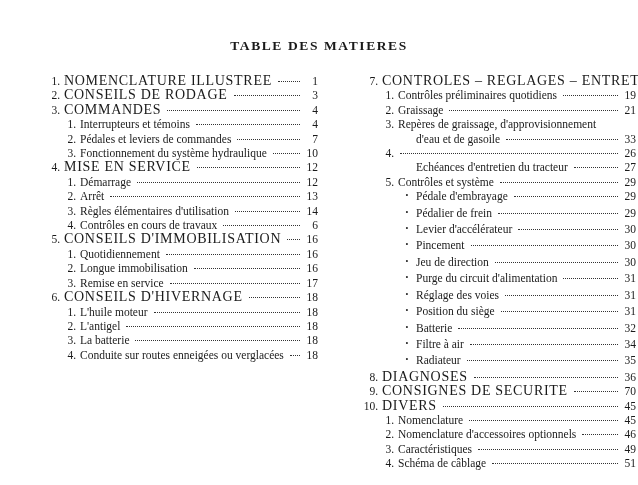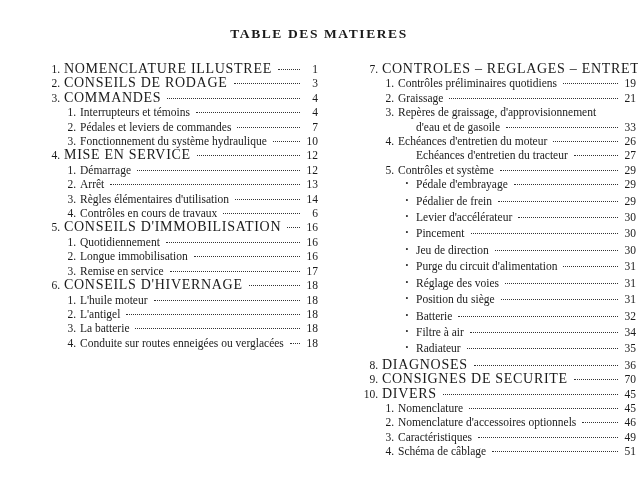--- a/index.html
+++ b/index.html
@@ -19,21 +19,21 @@
     width: 638px;
     height: 485px;
     box-sizing: border-box;
     padding: 26px 18px 0 18px;
   }
   .doc-title {
     text-align: center;
     font-size: 13.5px;
     letter-spacing: 1.6px;
     font-weight: bold;
-    margin: 0 0 20px 0;
+    margin: 12px 0 20px 0;
     font-family: "Liberation Serif", serif;
   }
   .columns {
     display: flex;
     gap: 18px;
     align-items: flex-start;
   }
   .col {
     width: 300px;
     flex: 0 0 300px;
@@ -242,21 +242,20 @@
           <span class="txt">Repères de graissage, d'approvisionnement</span>
         </div>
         <div class="row cont">
           <span class="num"></span>
           <span class="txt">d'eau et de gasoile</span>
           <span class="leader"></span>
           <span class="pg">33</span>
         </div>
         <div class="row lvl2">
           <span class="num">4.</span>
-          <span class="txt">Echéances d'entretien du moteur</span>
           <span class="leader"></span>
           <span class="pg">26</span>
         </div>
         <div class="row cont">
           <span class="num"></span>
           <span class="txt">Echéances d'entretien du tracteur</span>
           <span class="leader"></span>
           <span class="pg">27</span>
         </div>
         <div class="row lvl2">

